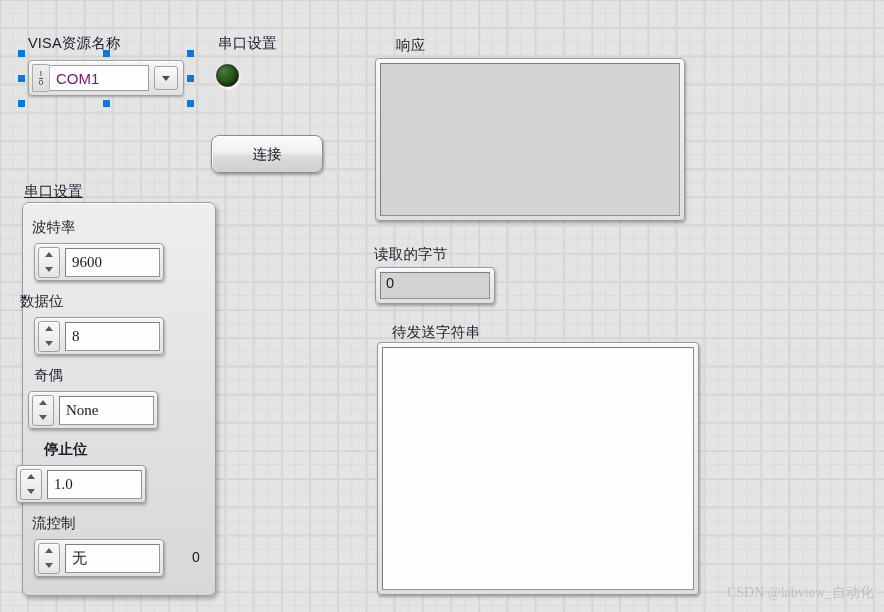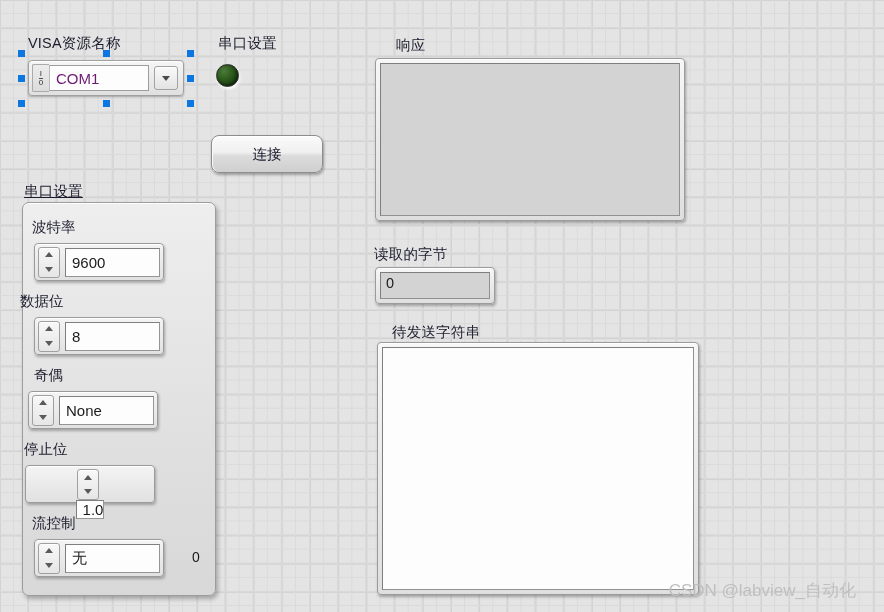--- a/index.html
+++ b/index.html
@@ -162,20 +162,21 @@
     position: absolute;
     box-sizing: border-box;
     width: 130px; height: 38px;
     background: linear-gradient(to bottom,#f4f4f4,#e1e1e1);
     border: 1px solid #9b9b9b;
     border-radius: 4px;
     box-shadow: 1px 2px 3px rgba(0,0,0,.28), inset 0 1px 0 #fff;
     display: flex; align-items: center;
     padding: 3px;
     z-index: 4;
+    font-family: Liberation Serif, serif;
   }
   .spin .arrows {
     flex: 0 0 auto; width: 20px; height: 29px;
     background: linear-gradient(to bottom,#f8f8f8,#e6e6e6);
     border: 1px solid #9f9f9f; border-radius: 3px;
     display: flex; flex-direction: column; align-items: center; justify-content: space-around;
     margin-right: 5px;
     box-shadow: inset 0 1px 0 #fff;
   }
   .spin .arrows i { display:block; width:0; height:0; }
@@ -195,26 +196,27 @@
     display: flex; align-items: center;
     padding-left: 6px;
     font-size: 15px; color: #1a1a1a;
   }
   #flow-zero {
     position: absolute; font-size: 14px; color: #1a1a1a; z-index: 5;
   }
 
   #watermark {
     position: absolute;
-    right: 28px; bottom: 10px;
-    font-size: 17px;
+    right: 10px; bottom: 10px;
+    font-size: 14px;
     color: #bfbfbf;
     z-index: 10;
     white-space: nowrap;
     pointer-events: none;
+    font-family: Liberation Serif, serif;
   }
 </style>
 </head>
 <body>
 
 <div id="panel">
 
   <div class="lbl" style="left:28px; top:34px;">VISA资源名称</div>
 
   <div id="visa-wrap">
@@ -285,22 +287,22 @@
 
   <div class="clbl" style="left:34px; top:366px;">奇偶</div>
   <div class="spin" style="left:28px; top:391px;">
     <div class="arrows">
         <i class="up"></i>
         <i class="dn"></i>
       </div>
     <div class="val">None</div>
   </div>
 
-  <div class="clbl" style="left:24px; top:440px;">停止位</div>
-  <div class="spin" style="left:25px; top:465px;flex-direction:column;">
+  <div class="clbl" style="left:44px; top:440px;font-weight:bold;">停止位</div>
+  <div class="spin" style="left:16px; top:465px;">
     <div class="arrows">
         <i class="up"></i>
         <i class="dn"></i>
       </div>
     <div class="val">1.0</div>
   </div>
 
   <div class="clbl" style="left:32px; top:514px;">流控制</div>
   <div class="spin" style="left:34px; top:539px;">
     <div class="arrows">

